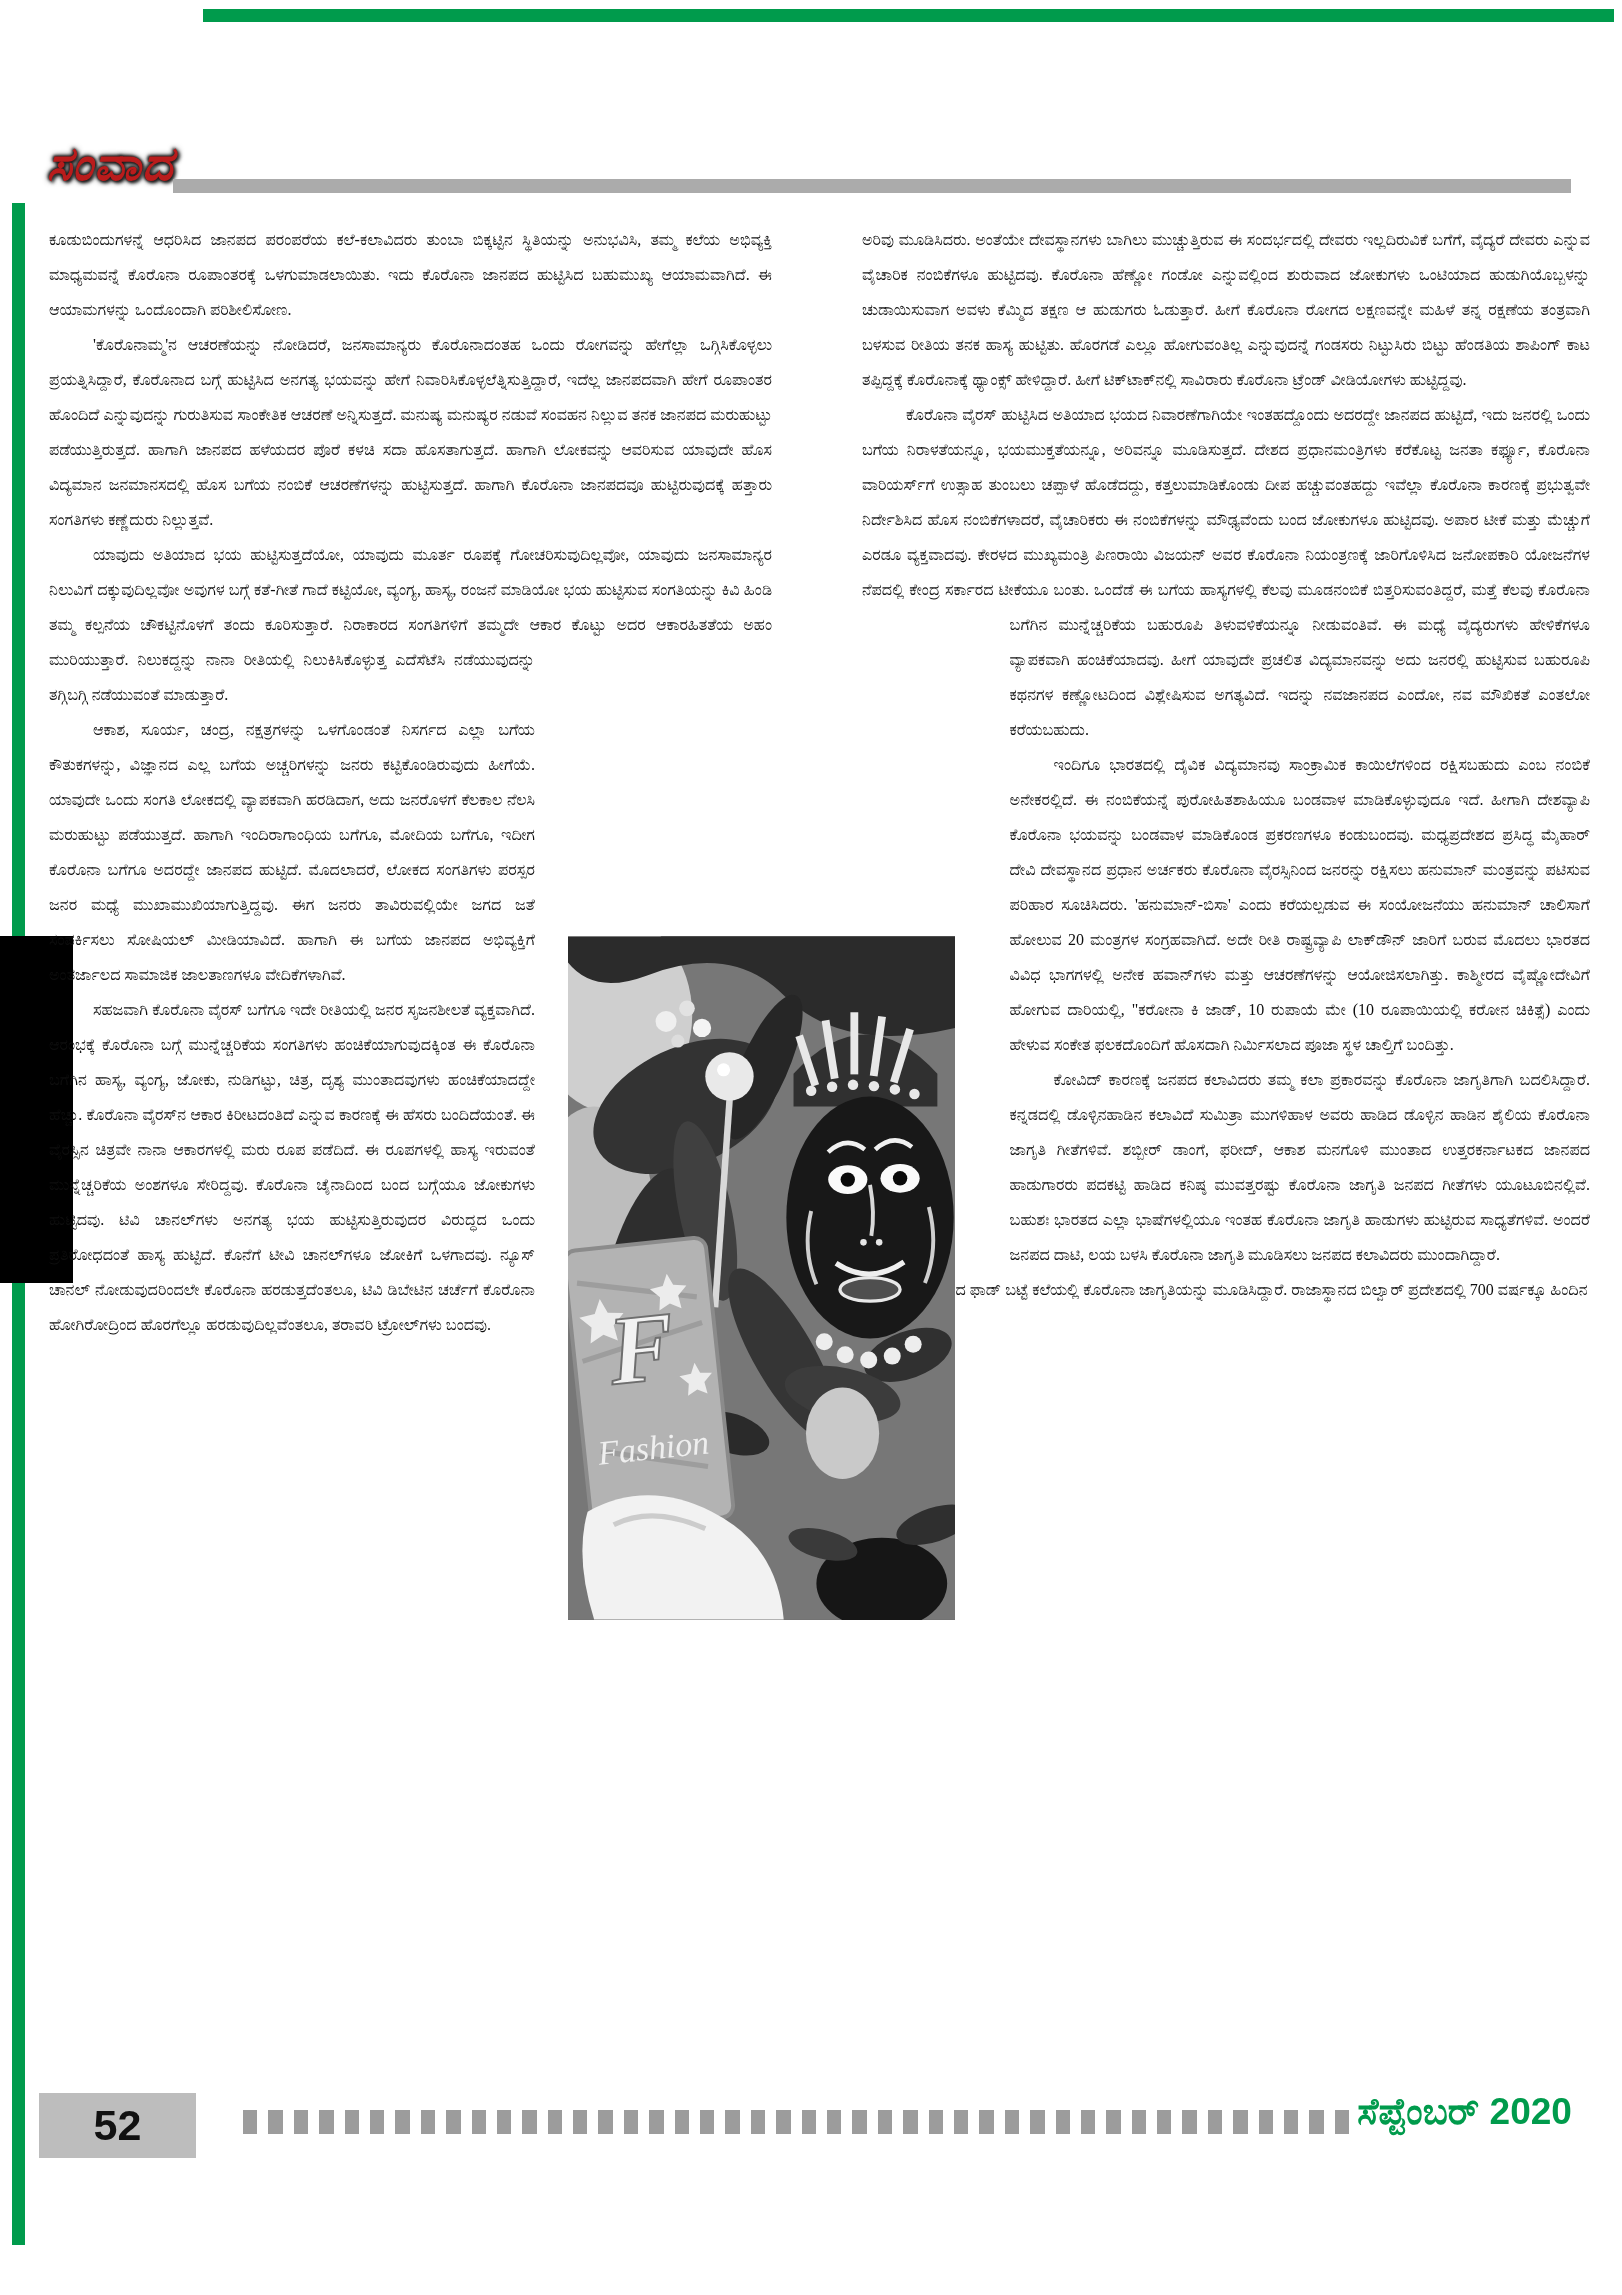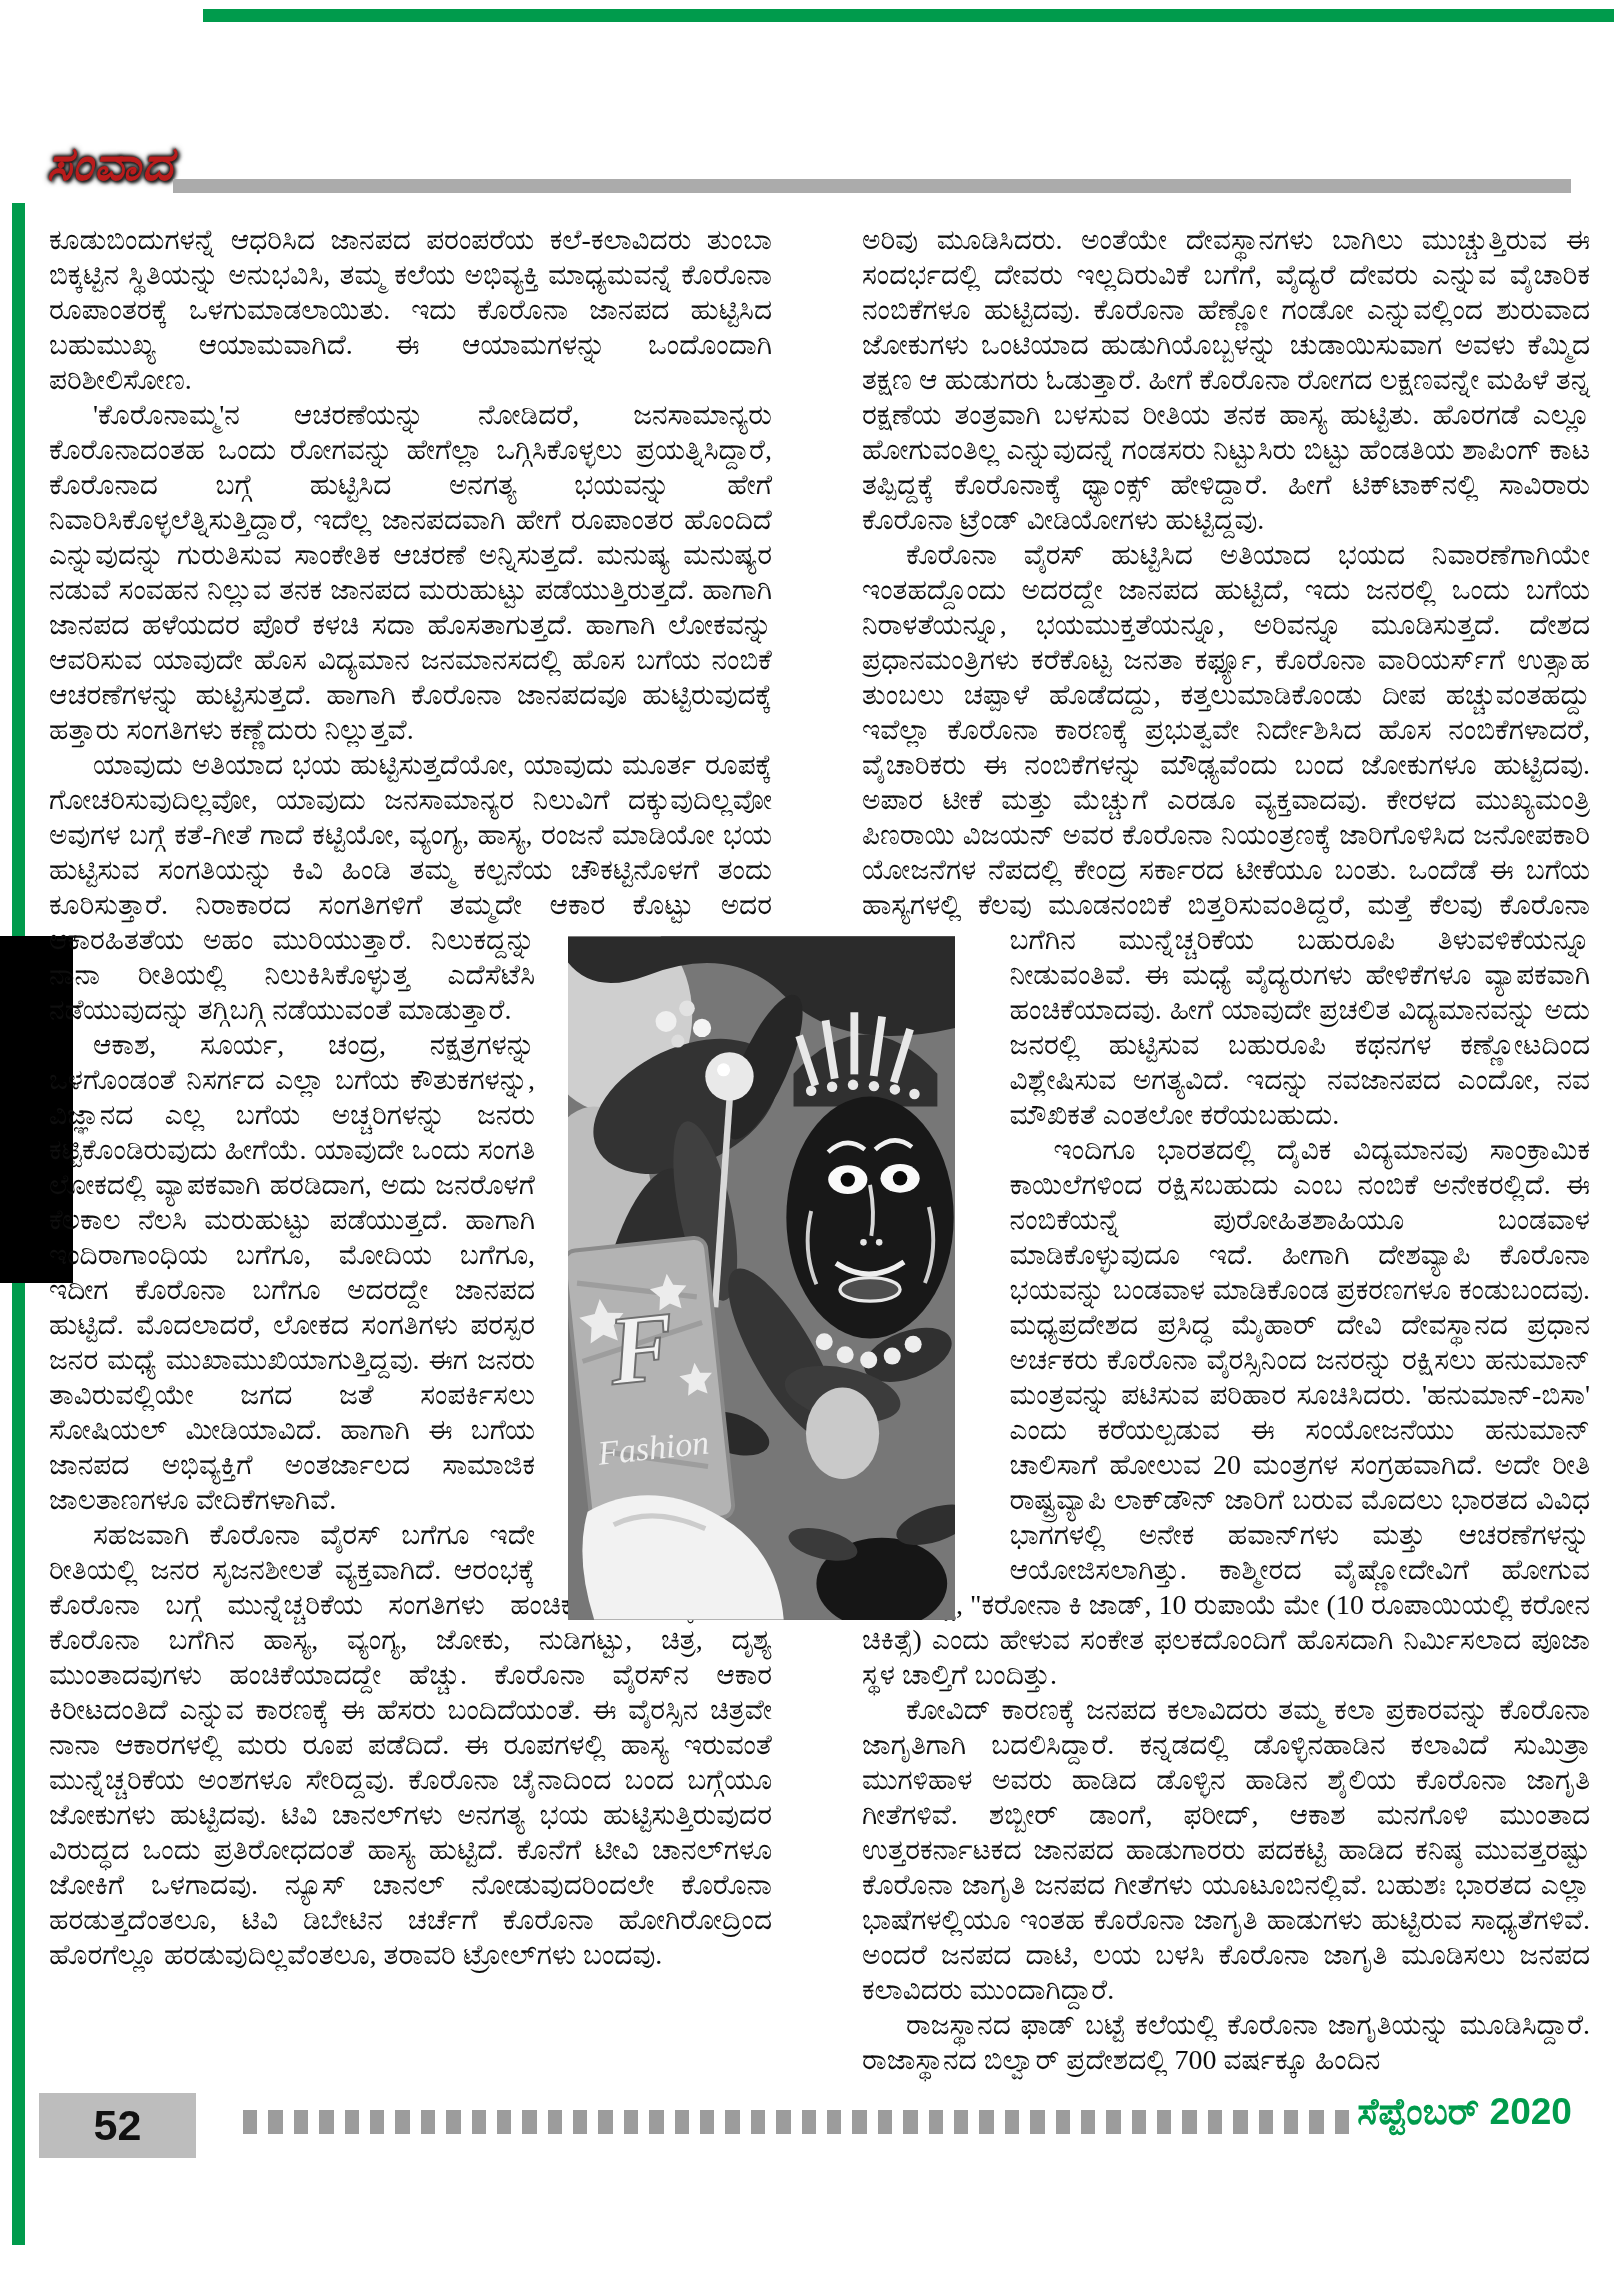--- a/index.html
+++ b/index.html
@@ -31,21 +31,21 @@
     text-shadow:0 0 2.6px #1a1a1a,0 0 6.5px #333,2px 2px 3.9px #000,-1.3px -1.3px 3.3px #222;
   }
   .header-bar{
     position:absolute;left:173px;top:179px;width:1398px;height:13.7px;
     background:var(--header-bar,#ababab);
   }
 
   
   .column{
     position:absolute;top:222px;
-    font-size:28px;line-height:35px;color:#0e0e0e;
+    font-size:16px;line-height:35px;color:#0e0e0e;
     text-align:justify;
   }
   .column p{margin:0;}
   .column p.indent{text-indent:44px;}
   .col-left{left:49px;width:723px;height:1891px;}
   .col-right{left:862px;width:728px;height:1891px;}
   .photo-spacer-left{float:right;width:220px;height:654px;margin:3.9px 0 3.9px 17px;}
   .photo-spacer-right{float:left;width:128px;height:635px;margin:3.9px 19.6px 3.9px 0;}
 
   

